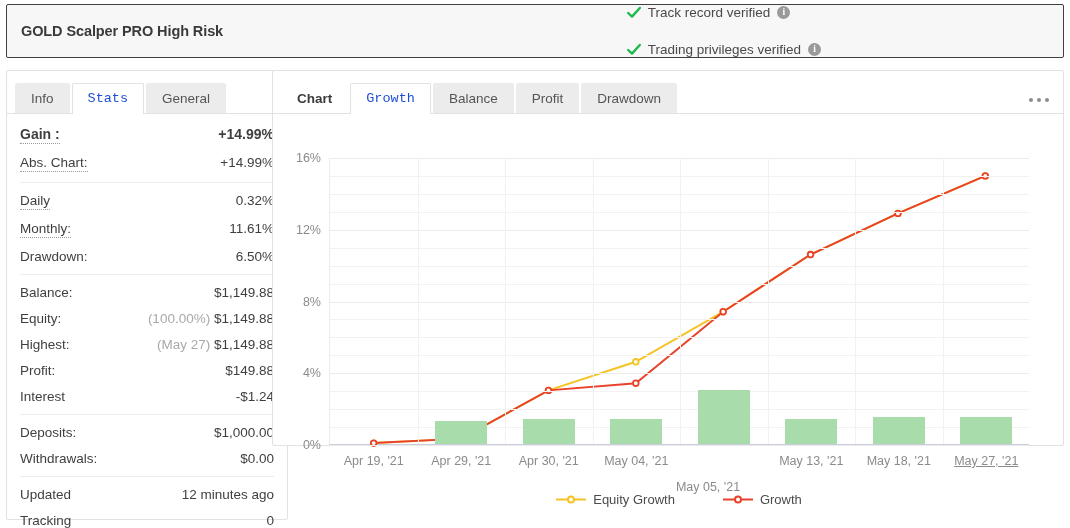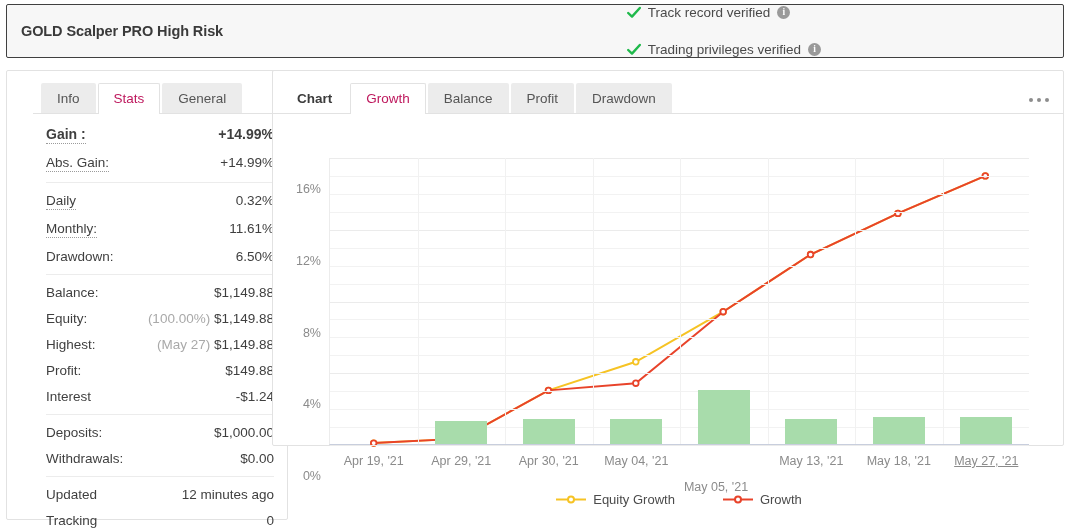--- a/index.html
+++ b/index.html
@@ -28,35 +28,35 @@
   .verif { display: flex; align-items: center; gap: 7px; font-size: 13.5px; color: #4a4a4a; white-space: nowrap; }
   .check { width: 14px; height: 14px; flex: 0 0 14px; display: block; }
   .infoi {
     width: 13px; height: 13px; border-radius: 50%; background: #9a9a9a; color: #fff;
     font-size: 9.5px; font-weight: bold; line-height: 13px; text-align: center;
     font-family: "Liberation Serif", serif; cursor: pointer; flex: 0 0 13px;
   }
 
   
   .panel { background: #fff; border: 1px solid #e2e2e2; border-radius: 2px; }
-  .left-panel { position: absolute; left: 6px; top: 70px; width: 282px; height: 450px; padding-left: 26px; }
+  .left-panel { position: absolute; left: 6px; top: 70px; width: 282px; height: 450px; }
   .right-panel { position: absolute; left: 272px; top: 70px; width: 792px; height: 376px; }
 
   
   .tabbar { display: flex; align-items: flex-end; height: 43px; padding: 7px 8px 0 8px;
             border-bottom: 1px solid #e2e2e2; position: relative; }
   .tab {
     font-size: 13.5px; color: #555; padding: 8px 15px 8px 15px; line-height: 1;
     background: #ececec; border: 1px solid transparent; border-bottom: none;
     border-radius: 2px 2px 0 0; cursor: pointer; margin-right: 2px; position: relative;
   }
   .tab.plain { background: transparent; color: #3c3c3c; font-weight: bold; cursor: default; }
   .tab.active {
-    background: #ffffff; color: #be185d; border-color: #e2e2e2;
-    margin-bottom: -1px; padding-bottom: 9px; z-index: 2;
+    background: #ffffff; color: #1d4ed8; border-color: #e2e2e2;
+    margin-bottom: -1px; padding-bottom: 9px; z-index: 2; font-family: Liberation Mono, monospace;
   }
   .dots { position: absolute; right: 14px; bottom: 11px; display: flex; gap: 3.5px; cursor: pointer; }
   .dots i { width: 4.5px; height: 4.5px; border-radius: 50%; background: #8d8d8d; display: block; }
 
   
   .stats { padding: 6px 13px 0 13px; }
   .row {
     display: flex; justify-content: space-between; align-items: baseline;
     font-size: 13.5px; padding: 5.5px 0; color: #3f3f3f;
   }
@@ -73,21 +73,21 @@
   .chart-body { position: relative; width: 790px; height: 405px; }
   .plot {
     position: absolute; left: 56px; top: 44px; width: 700px; height: 287px;
     border-left: 1px solid #ececec; border-bottom: 1px solid #c8cedd;
   }
   .gl { position: absolute; left: 0; width: 100%; height: 1px; background: #f2f2f2; }
   .gl.major { background: #ebebeb; }
   .vl { position: absolute; top: 0; height: 100%; width: 1px; background: #f1f1f1; }
   .ylab {
     position: absolute; right: 100%; margin-right: 9px; transform: translateY(-50%);
-    font-size: 12.5px; color: #8b8b8b; white-space: nowrap; margin-top: 31px;
+    font-size: 12.5px; color: #8b8b8b; white-space: nowrap;
   }
   .xlab {
     position: absolute; top: 100%; margin-top: 10px; transform: translateX(-50%);
     font-size: 12.5px; color: #8b8b8b; white-space: nowrap;
   }
   .bar { position: absolute; bottom: 0; background: #a8dcab; }
   .svg-lines { position: absolute; left: 0; top: 0; width: 100%; height: 100%; overflow: visible; }
 
   .legend {
     position: absolute; left: 56px; top: 378px; width: 700px;
@@ -129,21 +129,21 @@
       <div class="tab active">Stats</div>
       <div class="tab">General</div>
     </div>
 
     <div class="stats">
       <div class="row big">
         <span class="lbl dotline">Gain :</span>
         <span class="val green">+14.99%</span>
       </div>
       <div class="row">
-        <span class="lbl dotline">Abs. Gain:</span>
+        <span class="lbl dotline">Abs. Chart:</span>
         <span class="val green">+14.99%</span>
       </div>
 
       <div class="sep"></div>
 
       <div class="row">
         <span class="lbl dotline">Daily</span>
         <span class="val">0.32%</span>
       </div>
       <div class="row">
@@ -266,21 +266,21 @@
           <div class="vl" style="left: 175px;"></div>
           <div class="vl" style="left: 262.5px;"></div>
           <div class="vl" style="left: 350px;"></div>
           <div class="vl" style="left: 437.5px;"></div>
           <div class="vl" style="left: 525px;"></div>
           <div class="vl" style="left: 612.5px;"></div>
           <div class="xlab" style="left: 43.75px;">Apr 19, '21</div>
           <div class="xlab" style="left: 131.25px;">Apr 29, '21</div>
           <div class="xlab" style="left: 218.75px;">Apr 30, '21</div>
           <div class="xlab" style="left: 306.25px;">May 04, '21</div>
-          <div class="xlab" style="left: 386px; margin-top: 36px;">May 05, '21</div>
+          <div class="xlab" style="left: 378px; margin-top: 36px;">May 05, '21</div>
           <div class="xlab" style="left: 481.25px;">May 13, '21</div>
           <div class="xlab" style="left: 568.75px;">May 18, '21</div>
           <div class="xlab" style="left: 656.25px; text-decoration: underline;">May 27, '21</div>
           <div class="bar" style="left: 105.25px; width: 52px; height: 23.3188px; background: rgb(168, 220, 171);"></div>
           <div class="bar" style="left: 192.75px; width: 52px; height: 25.1125px; background: rgb(168, 220, 171);"></div>
           <div class="bar" style="left: 280.25px; width: 52px; height: 25.1125px; background: rgb(168, 220, 171);"></div>
           <div class="bar" style="left: 367.75px; width: 52px; height: 53.8125px; background: rgb(168, 220, 171);"></div>
           <div class="bar" style="left: 455.25px; width: 52px; height: 25.1125px; background: rgb(168, 220, 171);"></div>
           <div class="bar" style="left: 542.75px; width: 52px; height: 26.9062px; background: rgb(168, 220, 171);"></div>
           <div class="bar" style="left: 630.25px; width: 52px; height: 26.9062px; background: rgb(168, 220, 171);"></div>

